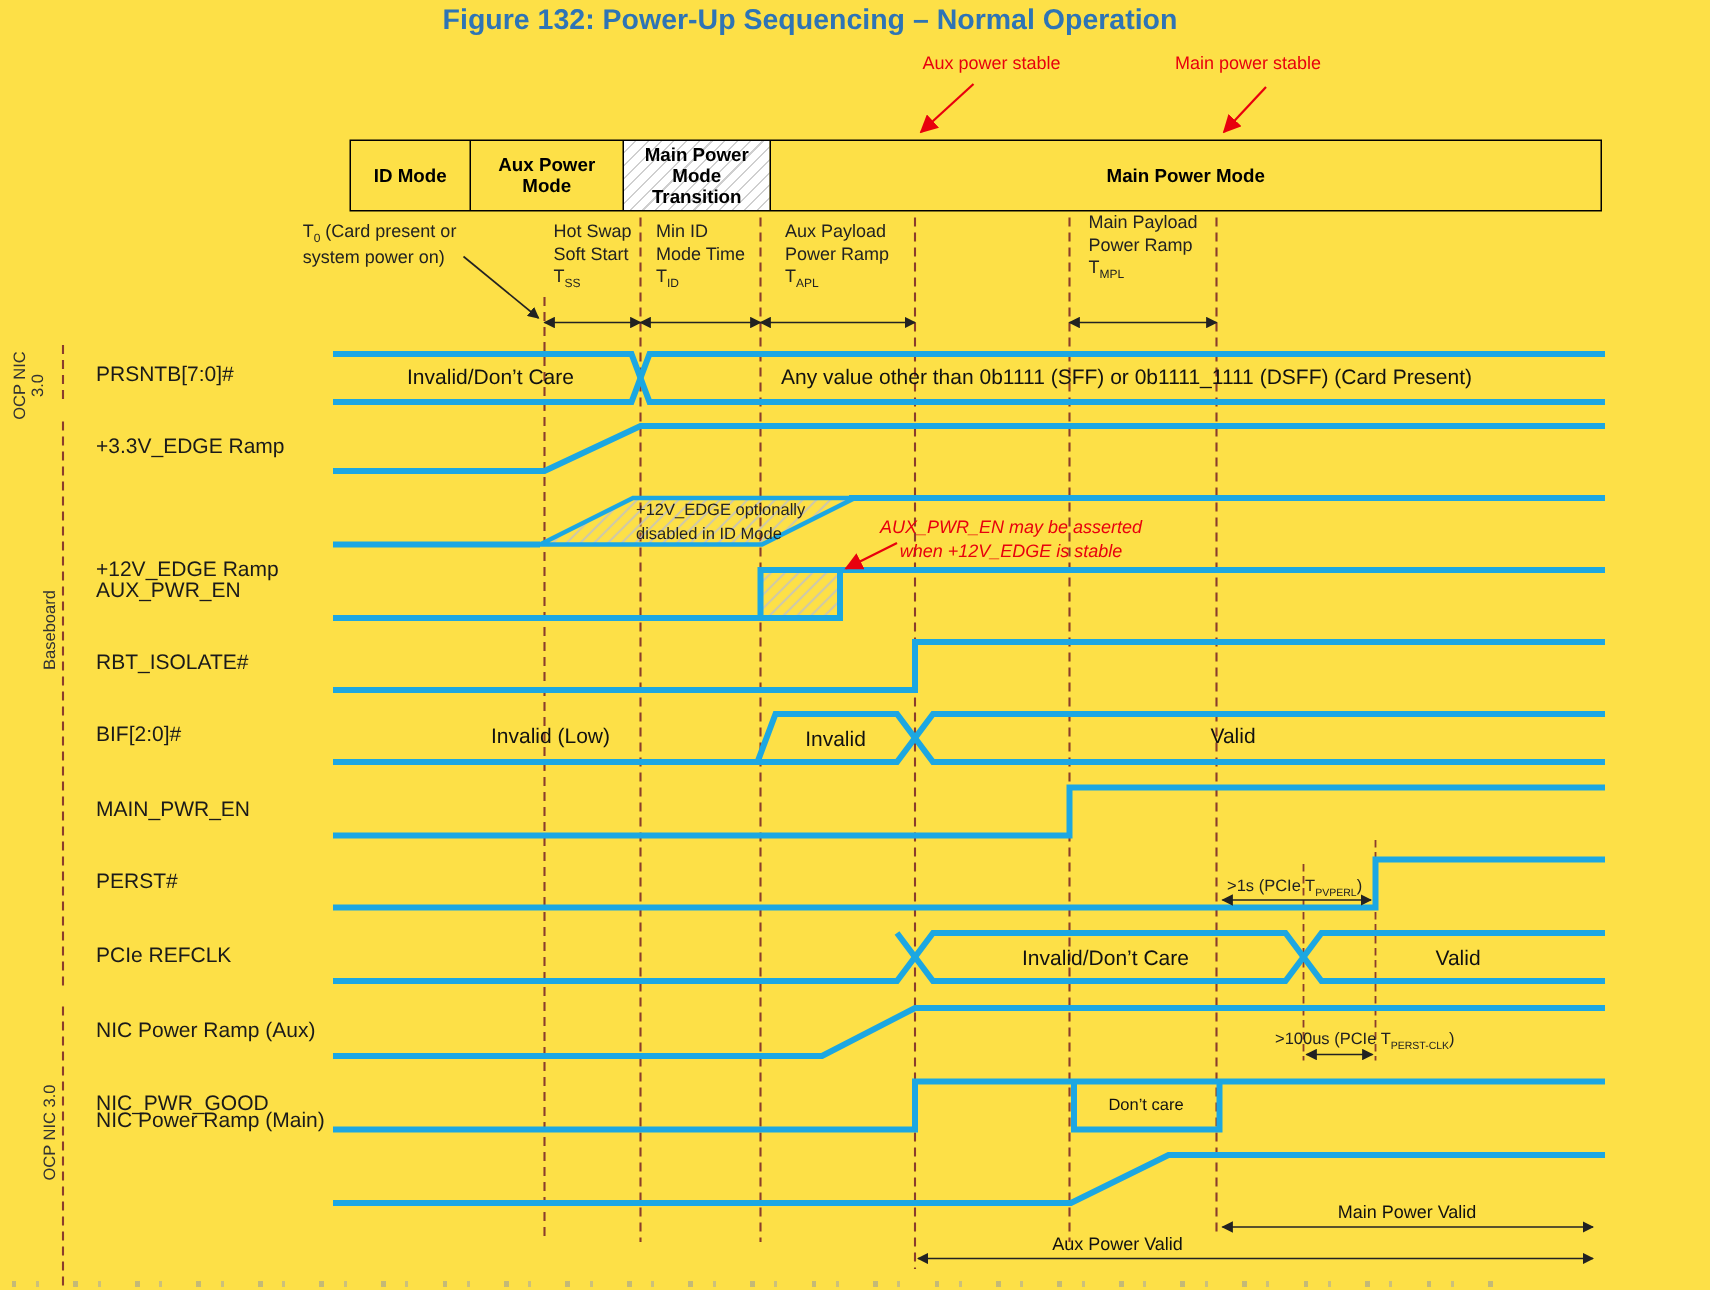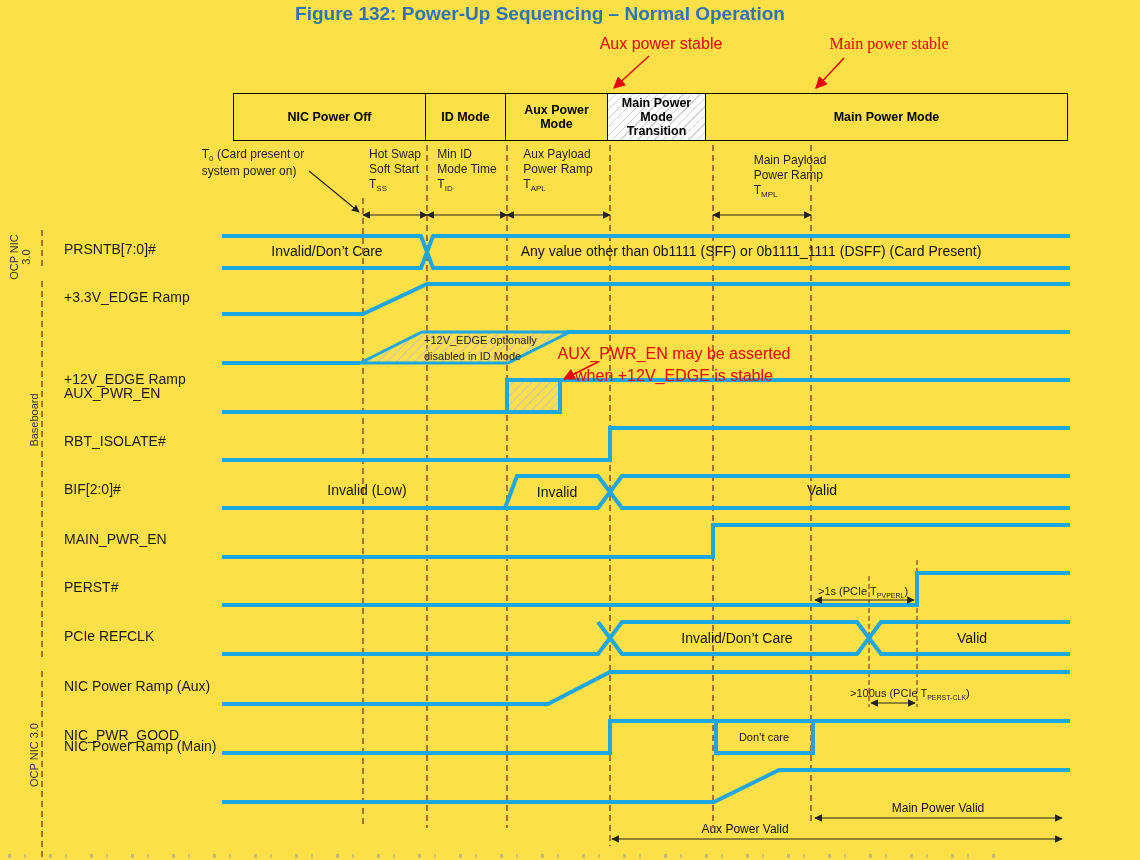--- a/index.html
+++ b/index.html
@@ -1,20 +1,20 @@
 <!DOCTYPE html>
 <html><head>
 <meta charset="utf-8">
 <style>
   html,body{margin:0;padding:0;background:#fff;}
   #fig{position:relative;width:1140px;height:860px;background:#fde047;
        font-family:"Liberation Sans",sans-serif;overflow:hidden;}
   .abs{position:absolute;}
   #title{left:0;top:3px;width:1080px;text-align:center;font-size:19px;font-weight:600;color:#2E74B5;}
-  .redtxt{color:#E8000D;font-size:16px;white-space:nowrap;}
+  .redtxt{color:#E8000D;font-size:12px;white-space:nowrap;}
   .ctr{transform:translateX(-50%);text-align:center;}
   
   #phases{left:233px;top:93px;width:835px;height:48px;display:flex;border:1.5px solid #000;box-sizing:border-box;}
   .ph{border-right:1.5px solid #000;box-sizing:border-box;display:flex;align-items:center;justify-content:center;
       text-align:center;font-weight:bold;font-size:12.5px;line-height:1.12;color:#000;padding:0 2px;}
   .ph:last-child{border-right:none;flex:1;}
   .hatched{background:repeating-linear-gradient(135deg,#fff 0 5px,#cfcfcf 5px 6px);}
   
   .tl{font-size:12px;color:#222;line-height:1.25;text-align:left;transform:translateX(-50%);}
   .tsym{font-size:12px;}
@@ -116,26 +116,23 @@
     <g stroke="#E8000D" stroke-width="1.5" fill="none">
       <line x1="649" y1="56" x2="614" y2="88" marker-end="url(#mr)"></line>
       <line x1="844" y1="58" x2="816" y2="88" marker-end="url(#mr)"></line>
       <line x1="598" y1="362" x2="564" y2="379" marker-end="url(#mr)"></line>
     </g>
   </svg>
 
   <div id="title" class="abs">Figure 132: Power-Up Sequencing – Normal Operation</div>
 
   <div class="abs redtxt ctr" style="left:661px;top:35px;">Aux power stable</div>
-  <div class="abs redtxt ctr" style="left:889px;top:35px;font-family:Liberation Serif, serif;">Main power stable</div>
+  <div class="abs redtxt ctr" style="left:832px;top:35px;">Main power stable</div>
 
   <div id="phases" class="abs">
-    <div class="ph" style="flex:0 0 192px;">
-        <span>NIC Power Off</span>
-      </div>
     <div class="ph" style="flex:0 0 80px;">
         <span>ID Mode</span>
       </div>
     <div class="ph" style="flex:0 0 102px;">
         <span>Aux Power Mode</span>
       </div>
     <div class="ph hatched" style="flex:0 0 98px;">
         <span>Main Power Mode Transition</span>
       </div>
     <div class="ph">
@@ -155,21 +152,21 @@
   <div class="abs tl" style="left:467px;top:147px;">
     <div>Min ID</div>
       <div>Mode Time</div>
     <div class="tsym"><span>T</span><sub>ID</sub></div>
   </div>
   <div class="abs tl" style="left:558px;top:147px;">
     <div>Aux Payload</div>
       <div>Power Ramp</div>
     <div class="tsym"><span>T</span><sub>APL</sub></div>
   </div>
-  <div class="abs tl" style="left:762px;top:153px;margin-left:28px;">
+  <div class="abs tl" style="left:762px;top:141px;">
     <div>Main Payload</div>
       <div>Power Ramp</div>
     <div class="tsym"><span>T</span><sub>MPL</sub></div>
   </div>
 
   <div class="rot" style="left:20px;top:257px;width:56px;">OCP NIC 3.0</div>
   <div class="rot" style="left:34px;top:420px;white-space:nowrap;">Baseboard</div>
   <div class="rot" style="left:34px;top:755px;white-space:nowrap;">OCP NIC 3.0</div>
 
   <div class="sig" style="top:241px;">PRSNTB[7:0]#</div>
@@ -190,21 +187,21 @@
   <div class="bus" style="left:367px;top:482px;">Invalid (Low)</div>
   <div class="bus" style="left:557px;top:484px;">Invalid</div>
   <div class="bus" style="left:822px;top:482px;">Valid</div>
   <div class="bus" style="left:737px;top:630px;">Invalid/Don’t Care</div>
   <div class="bus" style="left:972px;top:630px;">Valid</div>
   <div class="bus" style="left:764px;top:731px;font-size:11px;">Don’t care</div>
 
   <div class="note" style="left:424px;top:333px;">
     <span>+12V_EDGE optionally</span><br><span>disabled in ID Mode</span>
   </div>
-  <div class="abs redtxt ctr" style="left:674px;top:343px;line-height:1.35;">
+  <div class="abs redtxt ctr" style="left:674px;top:343px;line-height:1.35;font-style:italic;">
     <span>AUX_PWR_EN may be asserted</span><br><span>when +12V_EDGE is stable</span>
   </div>
   <div class="note" style="left:818px;top:584px;">
     <span>&gt;1s (PCIe T</span><sub style="font-size:7px;">PVPERL</sub><span>)</span>
   </div>
   <div class="note" style="left:850px;top:686px;">
     <span>&gt;100us (PCIe T</span><sub style="font-size:7px;">PERST-CLK</sub><span>)</span>
   </div>
 
   <div class="meas" style="left:938px;top:801px;">Main Power Valid</div>

